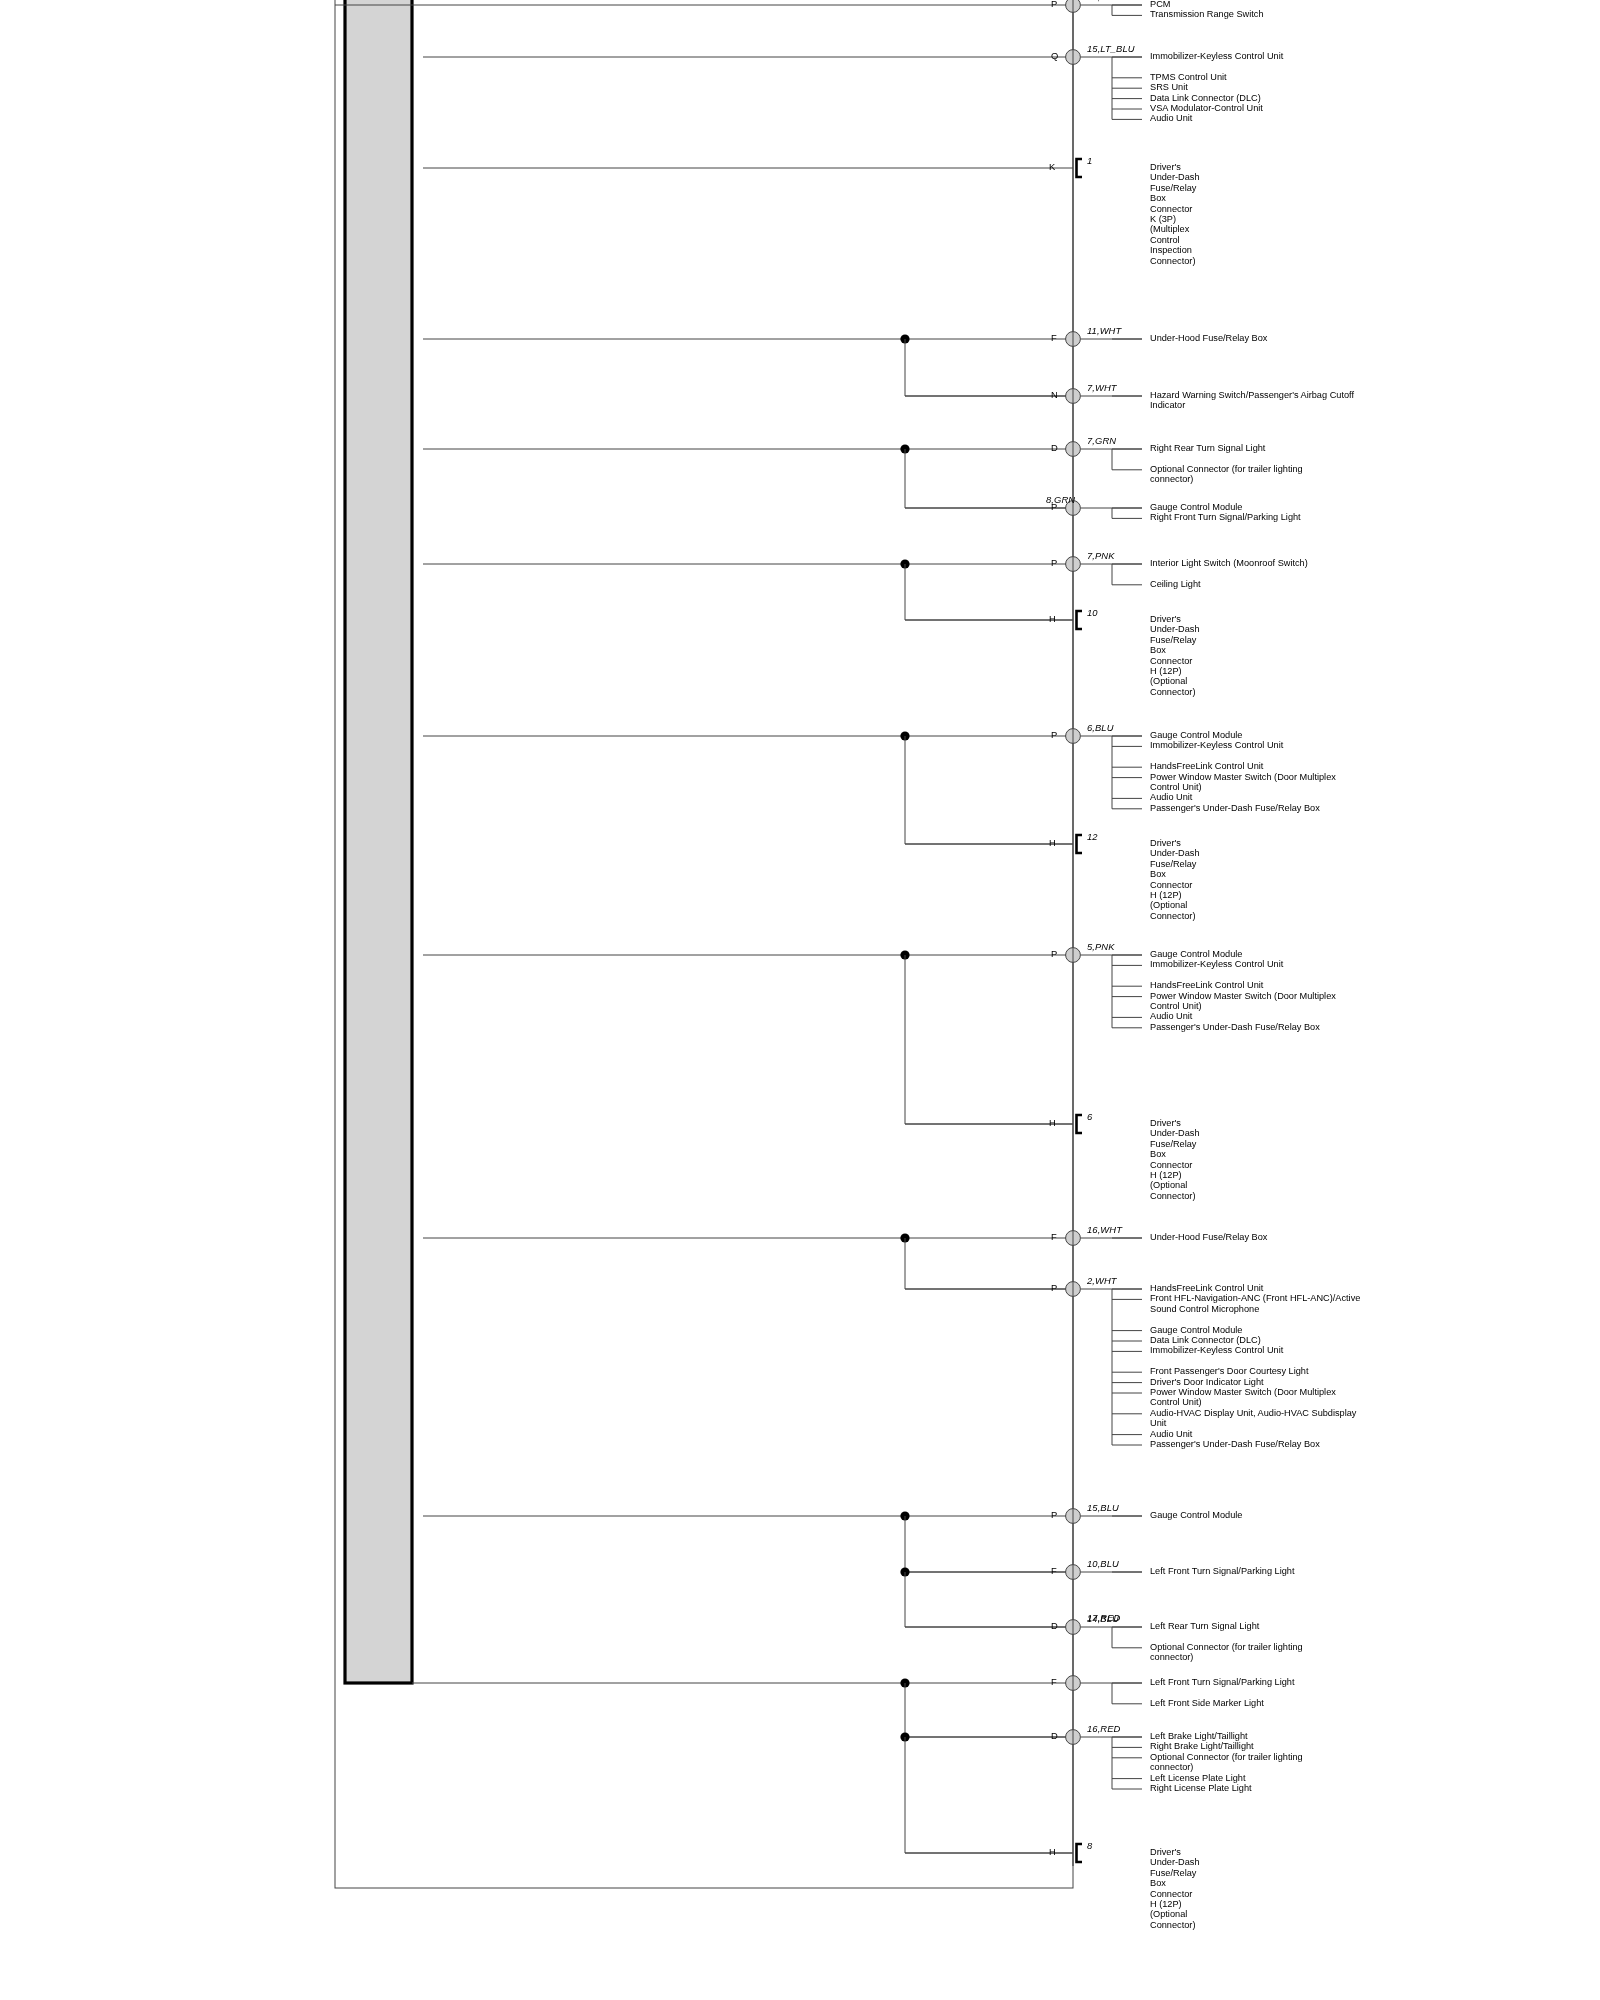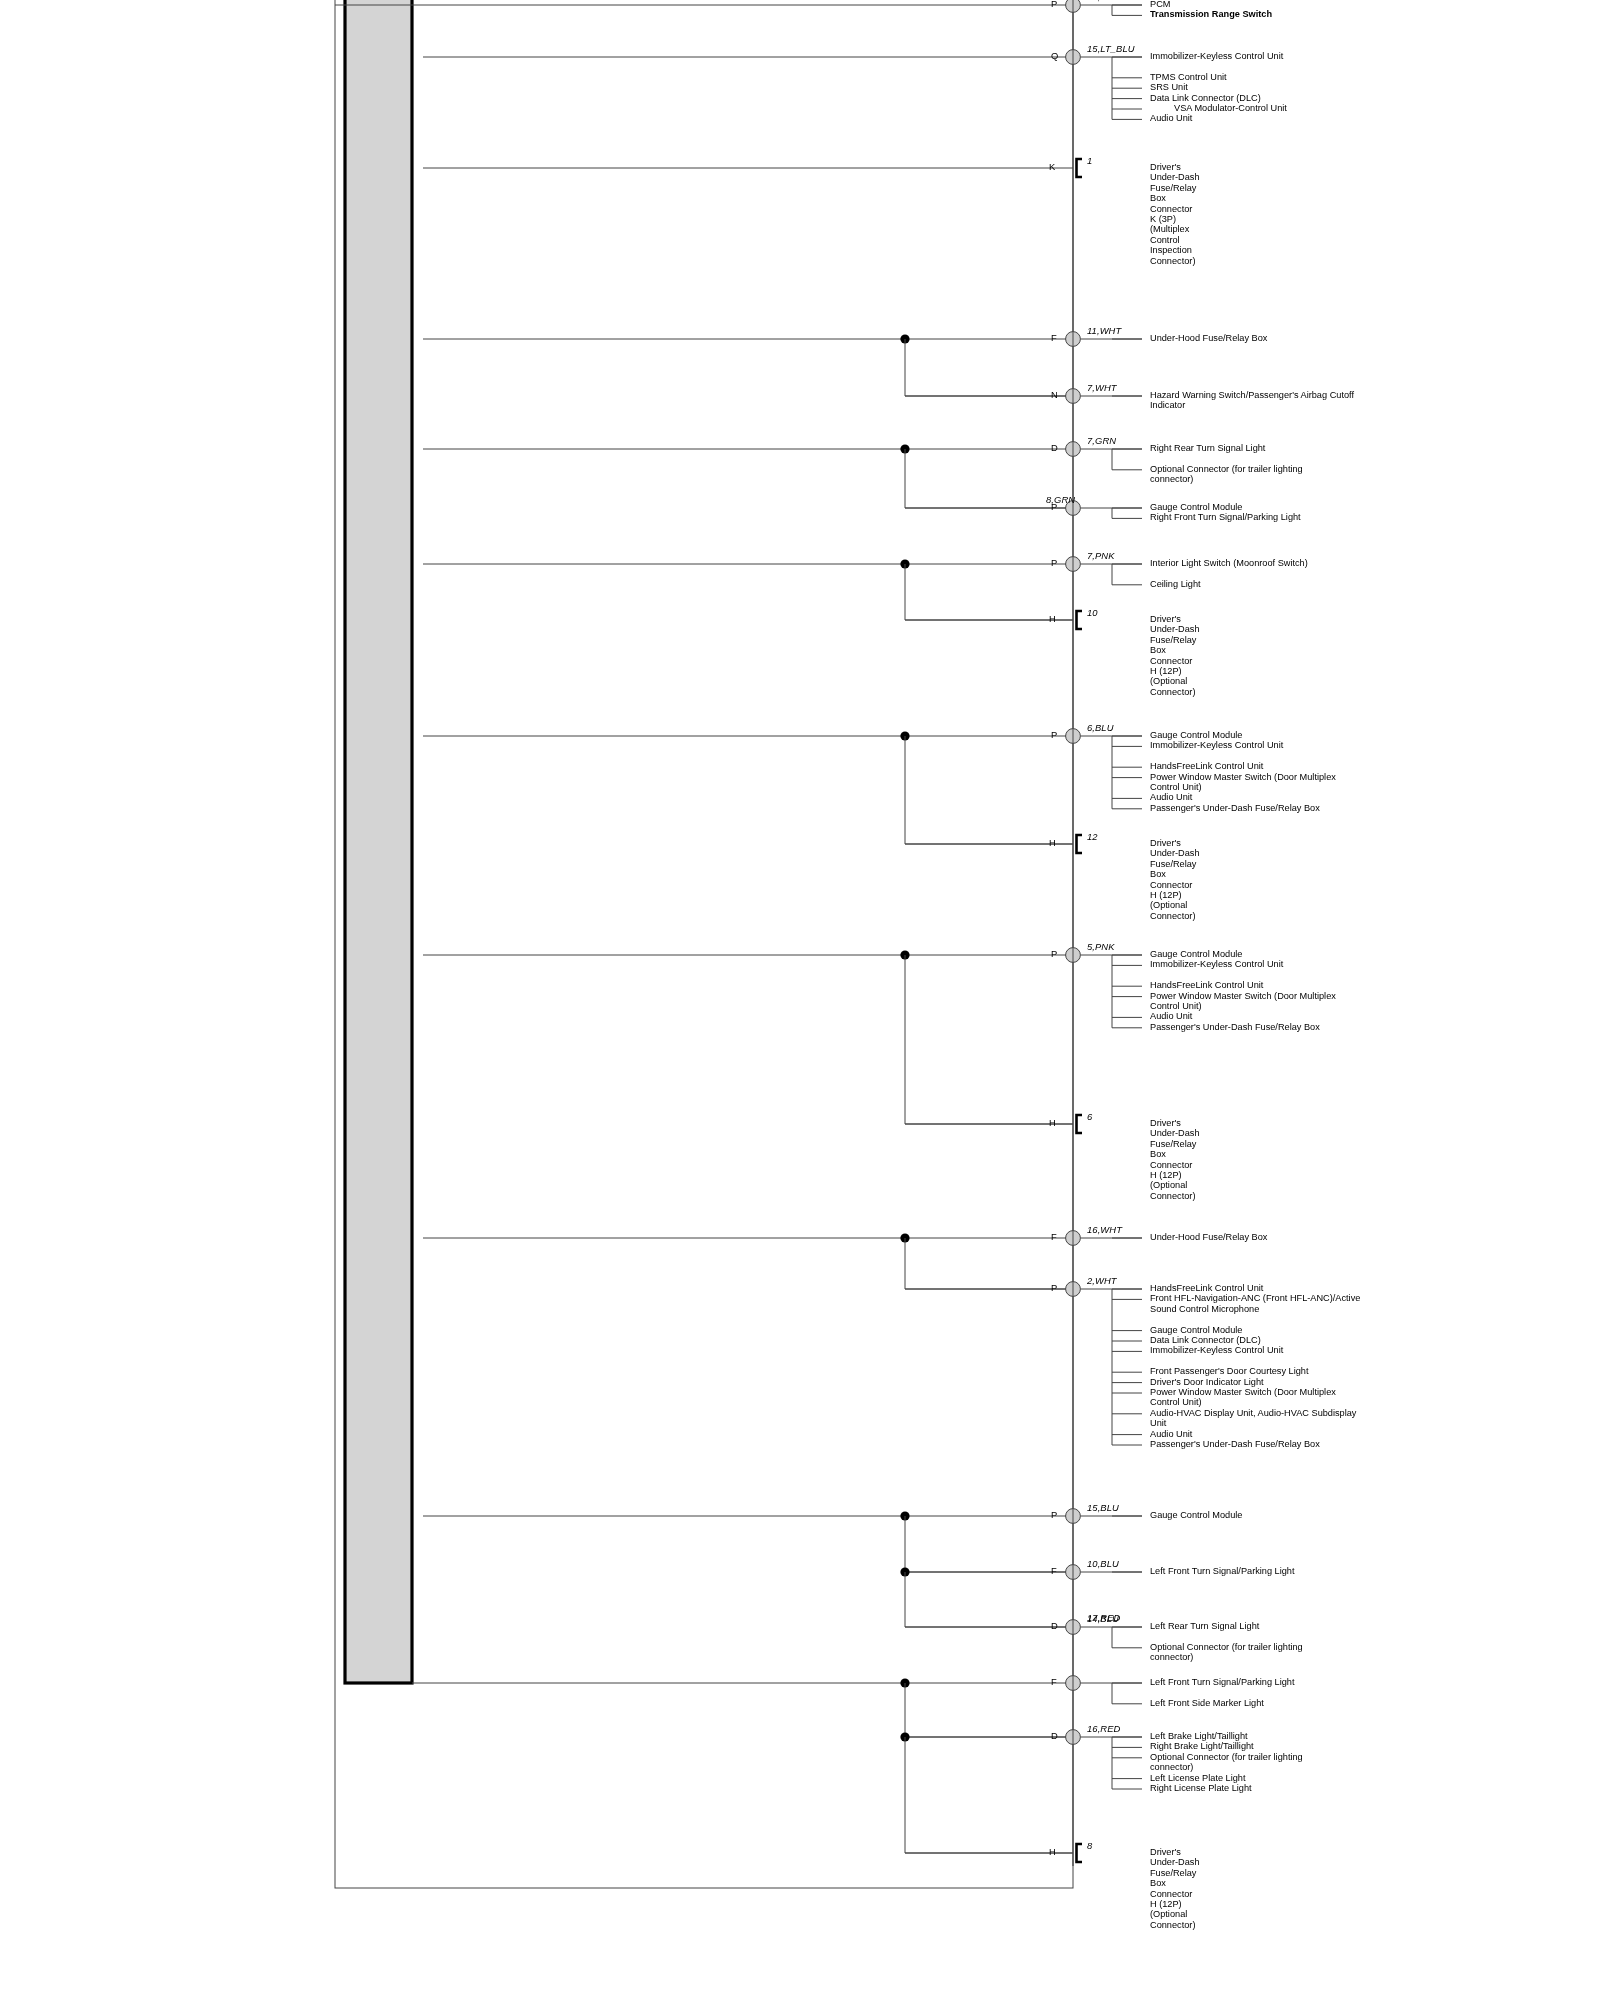--- a/index.html
+++ b/index.html
@@ -184,28 +184,28 @@
       <line x1="1112" x2="1142" y1="1789.0000000000002" y2="1789.0000000000002" stroke="#444444" stroke-width="1"></line>
       <line x1="1081" x2="1142" y1="1737" y2="1737" stroke="#444444" stroke-width="1"></line>
       <line x1="1112" x2="1112" y1="1737" y2="1789.0000000000002" stroke="#444444" stroke-width="1"></line>
       <line x1="905" x2="1073" y1="1853" y2="1853" stroke="#444444" stroke-width="1"></line>
       <path d="M 1082 1844 L 1076.5 1844 L 1076.5 1862 L 1082 1862" fill="none" stroke="#000" stroke-width="2.6"></path>
     </svg>
   <div id="textlayer">
       <div class="term" style="left: 1051px; top: -1px;">P</div>
       <div class="wnum" style="left: 1087px; top: -8px;">20,GRN</div>
       <div class="lbl" style="left: 1150px; top: -1px;">PCM</div>
-      <div class="lbl" style="left: 1150px; top: 9.4px; font-weight: bold;">Transmission Range Switch</div>
+      <div class="lbl" style="left: 1150px; top: 9.4px;">Transmission Range Switch</div>
       <div class="term" style="left: 1051px; top: 51px;">Q</div>
       <div class="wnum" style="left: 1087px; top: 44px;">15,LT_BLU</div>
       <div class="lbl" style="left: 1150px; top: 51px;">Immobilizer-Keyless Control Unit</div>
       <div class="lbl" style="left: 1150px; top: 71.8px;">TPMS Control Unit</div>
       <div class="lbl" style="left: 1150px; top: 82.2px;">SRS Unit</div>
       <div class="lbl" style="left: 1150px; top: 92.6px;">Data Link Connector (DLC)</div>
-      <div class="lbl" style="left: 1150px; top: 103px; margin-left: 24px;">VSA Modulator-Control Unit</div>
+      <div class="lbl" style="left: 1150px; top: 103px;">VSA Modulator-Control Unit</div>
       <div class="lbl" style="left: 1150px; top: 113.4px;">Audio Unit</div>
       <div class="term" style="left: 1049px; top: 162px;">K</div>
       <div class="wnum" style="left: 1087px; top: 156px;">1</div>
       <div class="lbl" style="left: 1150px; top: 162px;">Driver's
 Under-Dash
 Fuse/Relay
 Box
 Connector
 K (3P)
 (Multiplex

